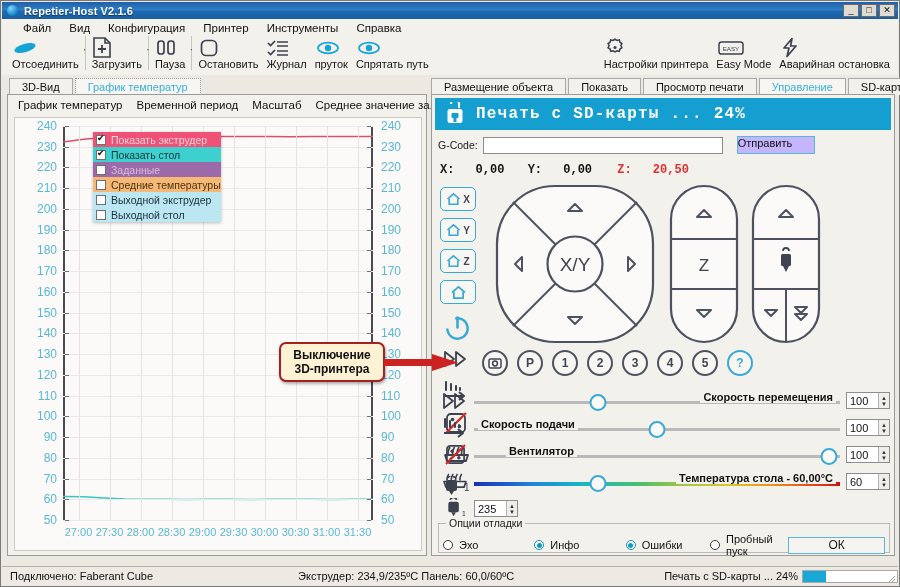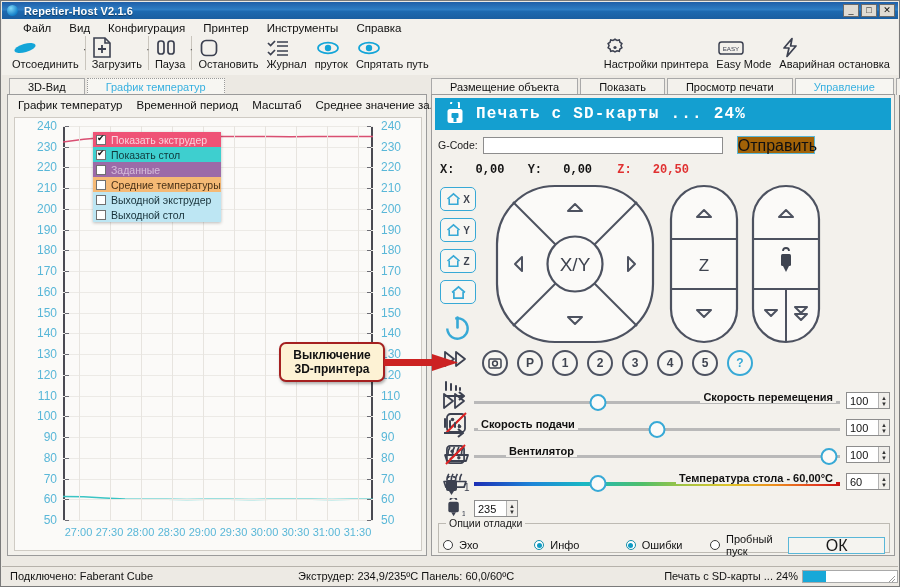--- a/index.html
+++ b/index.html
@@ -40,21 +40,21 @@
   .tgroup { position:absolute; top:0; display:flex; align-items:flex-start; }
   .tbtn { display:flex; flex-direction:column; align-items:flex-start; width:auto; padding:1px 4px 0; cursor:pointer; }
   .tbtn .ic { height:21px; display:flex; align-items:center; justify-content:center; }
   .tbtn .lbl { font-size:11px; color:#151515; white-space:nowrap; line-height:13px; }
   .tsep { width:1px; height:34px; background:#c9c5bd; margin:0 2px; align-self:flex-start; position:relative; }
   .tsep:after{ content:"·"; position:absolute; left:-2px; top:7px; color:#555; }
 
   
   .tabstrip { position:absolute; height:19px; display:flex; align-items:flex-end; }
   .tab {
-    height:17px; padding:0 18px; font-size:11px; line-height:17px;
+    height:17px; padding:0 12px; font-size:11px; line-height:17px;
     background:#f3f1ec; border:1px solid #a9a9a9; border-bottom:none; margin-right:2px;
     color:#111; cursor:pointer; white-space:nowrap;
   }
   .tab.active { color:#38b0e0; background:#f7f6f2; }
   .tab.active.dotted { border:1px dotted #9a9a9a; border-bottom:none; }
 
   
   .leftpanel { position:absolute; left:6px; top:93px; width:420px; height:462px; background:#f3f1ec; border:1px solid #9b9b9b; }
   .chartmenu { height:19px; display:flex; align-items:center; padding-left:10px; gap:14px; background:#f3f1ec; }
   .chartmenu span { font-size:11.5px; color:#101010; cursor:default; white-space:nowrap; }
@@ -77,21 +77,21 @@
   .lchk { width:10px; height:10px; background:#fff; border:1px solid #707070; margin-right:5px; position:relative; flex:0 0 auto; }
   .lchk.on:after { content:"✔"; position:absolute; left:0px; top:-3px; font-size:9px; color:#111; }
 
   
   .rightpanel { position:absolute; left:430px; top:93px; width:464px; height:462px; background:#f3f1ec; border:1px solid #9b9b9b; }
   .sdbar { position:absolute; left:3px; top:3px; width:456px; height:32px; background:#149fd0; display:flex; align-items:center; }
   .sdbar .sdtxt { font-family:"Liberation Mono", monospace; font-size:16px; font-weight:bold; color:#fff; letter-spacing:1.2px; }
   .gcrow { position:absolute; left:6px; top:40px; width:452px; height:20px; display:flex; align-items:center; }
   .gclbl { font-size:10.5px; color:#202020; margin-right:5px; }
   .gcinput { width:240px; height:17px; background:#fff; border:1px solid #8d8d8d; font-size:11px; padding:0 3px; font-family:"Liberation Sans",sans-serif; }
-  .sendbtn { margin-left:14px; width:78px; height:18px; background:#a16207; border:1px solid #59b7d8; font-size:16px; color:#111; cursor:pointer; }
+  .sendbtn { margin-left:14px; width:78px; height:18px; background:#c4b5fd; border:1px solid #59b7d8; font-size:11px; color:#111; cursor:pointer; }
   .coords { position:absolute; left:8px; top:68px; font-family:"Liberation Mono", monospace; font-size:12px; font-weight:bold; }
   .coords .v { color:#111; }
   .coords .z { color:#e03030; }
 
   
   .homecol { position:absolute; left:8px; top:92px; }
   .homebtn { width:36px; height:24px; border:1.6px solid #37a9d6; border-radius:5px; background:#f7f6f2;
              display:flex; align-items:center; justify-content:center; gap:2px; margin-bottom:7px; cursor:pointer; }
   .homebtn .ax { font-size:10px; font-weight:bold; color:#3f4450; }
   .iconbtn { width:32px; height:32px; display:flex; align-items:center; justify-content:center; cursor:pointer; }
@@ -122,21 +122,21 @@
   .spin .sarr { width:11px; height:15px; border-left:1px solid #b3b3b3; background:#f0eeea; display:flex; flex-direction:column; align-items:center; justify-content:center; font-size:6px; line-height:6px; color:#333; cursor:pointer; }
 
   
   .debugbox { position:absolute; left:6px; top:428px; width:452px; height:30px; border:1px solid #bdbab3; }
   .debugleg { position:absolute; left:7px; top:-7px; background:#f3f1ec; padding:0 3px; font-size:10.5px; color:#202020; }
   .debugrow { position:absolute; left:4px; top:9px; right:4px; display:flex; align-items:center; }
   .radio { width:10px; height:10px; border-radius:50%; border:1.5px solid #3a3a3a; background:#fff; position:relative; flex:0 0 auto; }
   .radio.on { border-color:#148fa8; }
   .radio.on:after { content:""; position:absolute; left:1.5px; top:1.5px; width:5px; height:5px; border-radius:50%; background:#0f9bc4; }
   .rlbl { font-size:11px; color:#111; margin-left:6px; }
-  .okbtn { margin-left:auto; width:110px; height:17px; background:#f5f4f0; border:1px solid #59b7d8; font-size:16px; text-align:center; line-height:15px; cursor:pointer; }
+  .okbtn { margin-left:auto; width:110px; height:17px; background:#f5f4f0; border:1px solid #59b7d8; font-size:12px; text-align:center; line-height:15px; cursor:pointer; }
 
   
   .callout {
     position:absolute; left:278px; top:341px; width:106px; height:40px;
     background:#fdf2d4; border:2px solid #a52020; border-radius:7px;
     display:flex; flex-direction:column; align-items:center; justify-content:center;
     font-size:12px; font-weight:bold; color:#111; z-index:40; box-shadow:1px 2px 3px rgba(0,0,0,.3);
   }
   .arrow { position:absolute; left:383px; top:353px; width:74px; height:17px; z-index:41; }
 

